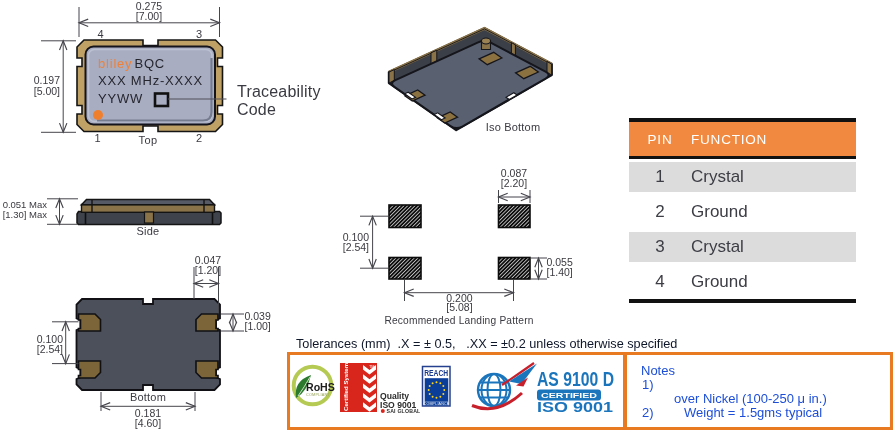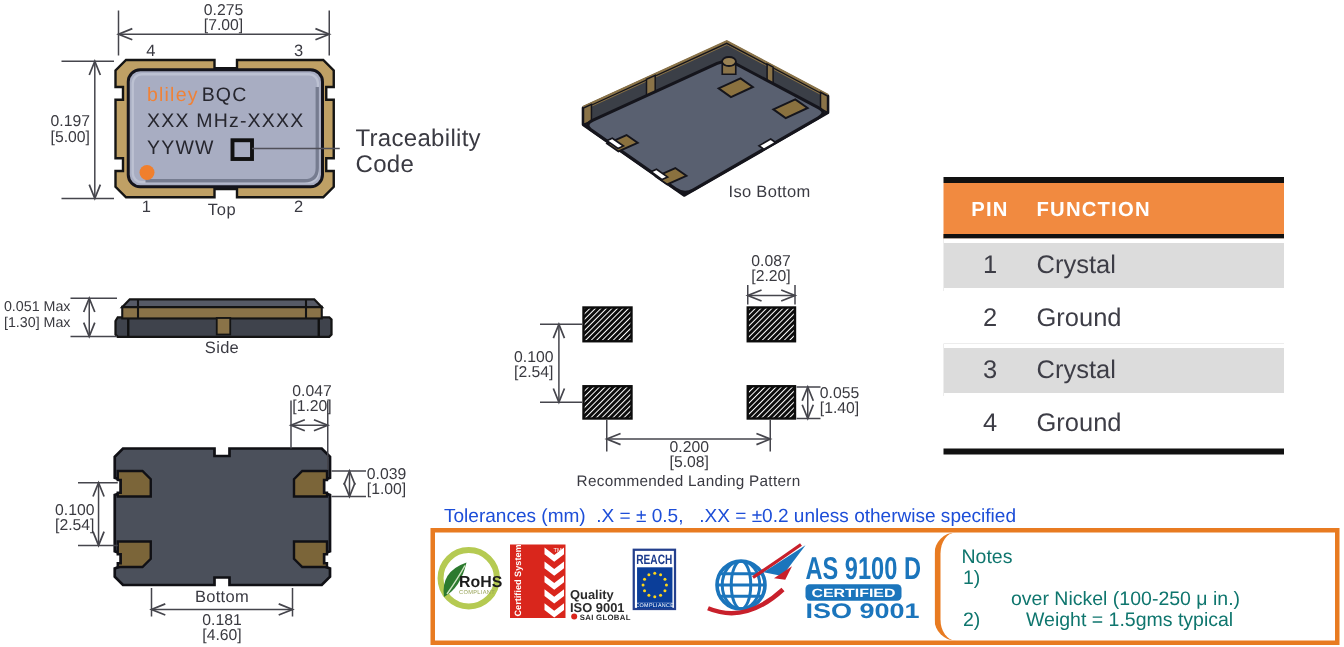--- a/index.html
+++ b/index.html
@@ -3,34 +3,34 @@
 <meta charset="utf-8">
 <style>
   html,body{margin:0;padding:0;}
   body{width:896px;height:431px;position:relative;background:#fff;
        font-family:"Liberation Sans", sans-serif;overflow:hidden;}
   .abs{position:absolute;}
   
   #pintable{left:629px;top:118px;width:227px;}
   #pintable .bar{height:4px;background:#111;}
   #pintable .hdr{height:34px;background:#f18a40;border-bottom:3px solid #111;
-      display:flex;align-items:center;color:#fff;font-weight:bold;font-size:13.5px;letter-spacing:.8px;}
+      display:flex;align-items:center;color:#fff;font-weight:normal;font-size:13.5px;letter-spacing:.8px;}
   #pintable .hdr .c1{width:62px;text-align:center;}
   #pintable .hdr .c2{flex:1;text-align:left;}
   #pintable .row{height:35px;display:flex;align-items:center;font-size:17px;color:#3d3d46;}
   #pintable .row .c1{width:62px;text-align:center;}
   #pintable .row .c2{flex:1;text-align:left;}
   #pintable .g{background:#dcdcdc;box-shadow:inset 0 3px 0 #fff,inset 0 -2px 0 #fff;}
   
-  #tol{left:296px;top:337px;font-size:12.7px;color:#1d4ed8;}
+  #tol{left:296px;top:337px;font-size:12.7px;color:#0f172a;}
   
   #bbox{left:287px;top:352px;width:606px;height:78px;box-sizing:border-box;border:3px solid #e87b21;display:flex;}
   #bbox .cell1{width:333px;position:relative;}
   #bbox .cell2{flex:1;border-left:4px solid #e87b21;position:relative;
-       font-size:13px;color:#0f766e;border-radius:14px;}
+       font-size:13px;color:#1d4ed8;}
   .nt{position:absolute;white-space:nowrap;}
 </style>
 </head>
 <body>
 
 <svg class="abs" style="left:0;top:0" width="896" height="431" viewBox="0 0 896 431">
   <defs>
     <marker id="ah" viewBox="0 0 11 9" refX="10" refY="4.5" markerWidth="11" markerHeight="9" orient="auto-start-reverse" markerUnits="userSpaceOnUse" overflow="visible">
       <path d="M0.8,0.8 L10,4.5 L0.8,8.2" fill="none" stroke="#45454c" stroke-width="1.15"></path>
     </marker>

